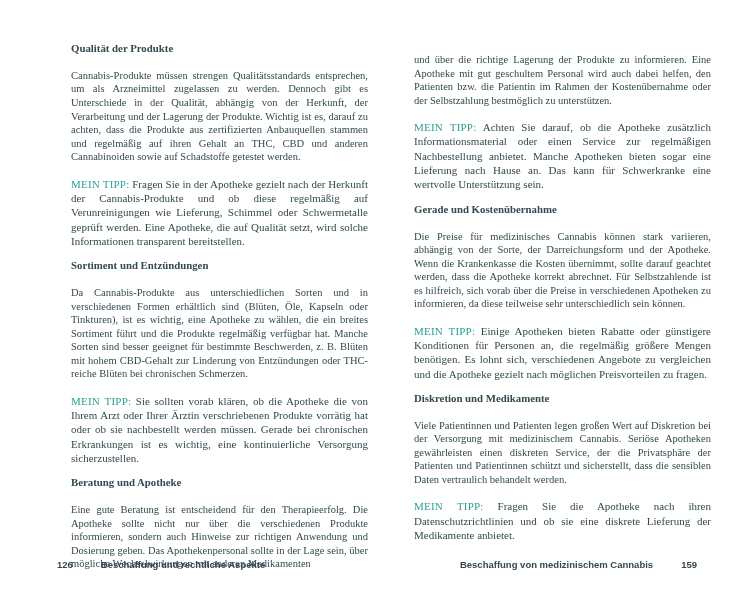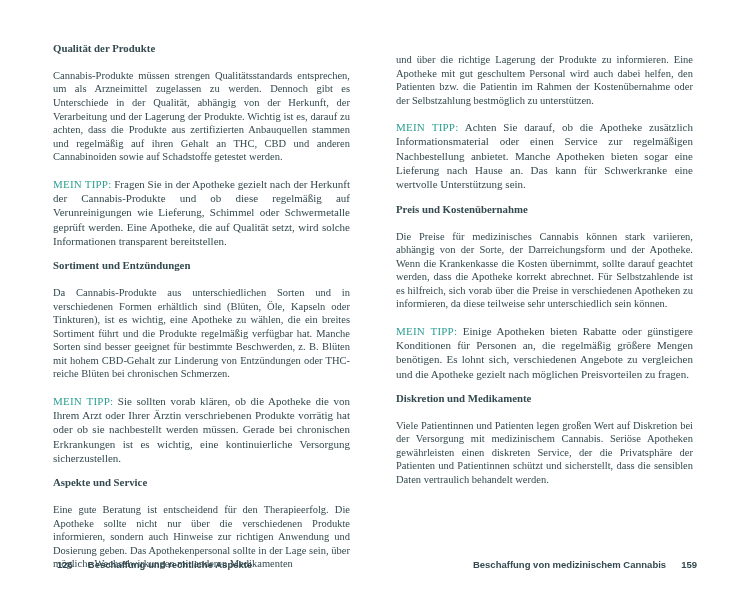--- a/index.html
+++ b/index.html
@@ -16,21 +16,21 @@
     height: 600px;
     margin: 0 auto;
     background: var(--page);
     overflow: hidden;
     font-family: "Liberation Serif", serif;
     color: var(--text);
   }
   .columns {
     position: absolute;
     top: 40px;
-    left: 53px;
+    left: 71px;
     width: 640px;
     display: flex;
     gap: 46px;
   }
   .col {
     width: 297px;
     font-size: 10.5px;
     line-height: 1.29;
     text-align: justify;
     hyphens: auto;
@@ -53,21 +53,21 @@
     letter-spacing: 0.2px;
   }
   .footer {
     position: absolute;
     bottom: 30px;
     font-family: "Liberation Sans", sans-serif;
     font-size: 9.5px;
     font-weight: bold;
     color: var(--text);
     display: flex;
-    gap: 15px;
+    gap: 28px;
     align-items: baseline;
     white-space: nowrap;
   }
   .footer.left-footer { left: 57px; }
   .footer.right-footer { right: 56px; margin-top: 24px; }
 </style>
 </head>
 <body>
 
 <div class="spread">
@@ -75,34 +75,35 @@
 
     <div class="col">
       <h3>Qualität der Produkte</h3>
       <p>Cannabis-Produkte müssen strengen Qualitätsstandards entsprechen, um als Arzneimittel zugelassen zu werden. Dennoch gibt es Unterschiede in der Qualität, abhängig von der Herkunft, der Verarbeitung und der Lagerung der Produkte. Wichtig ist es, darauf zu achten, dass die Produkte aus zertifizierten Anbauquellen stammen und regelmäßig auf ihren Gehalt an THC, CBD und anderen Cannabinoiden sowie auf Schadstoffe getestet werden.</p>
       <p class="tip"><span class="tip-label">MEIN TIPP:</span> <span>Fragen Sie in der Apotheke gezielt nach der Herkunft der Cannabis-Produkte und ob diese regelmäßig auf Verunreinigungen wie Lieferung, Schimmel oder Schwermetalle geprüft werden. Eine Apotheke, die auf Qualität setzt, wird solche Informationen transparent bereitstellen.</span></p>
 
       <h3>Sortiment und Entzündungen</h3>
       <p>Da Cannabis-Produkte aus unterschiedlichen Sorten und in verschiedenen Formen erhältlich sind (Blüten, Öle, Kapseln oder Tinkturen), ist es wichtig, eine Apotheke zu wählen, die ein breites Sortiment führt und die Produkte regelmäßig verfügbar hat. Manche Sorten sind besser geeignet für bestimmte Beschwerden, z. B. Blüten mit hohem CBD-Gehalt zur Linderung von Entzündungen oder THC-reiche Blüten bei chronischen Schmerzen.</p>
       <p class="tip"><span class="tip-label">MEIN TIPP:</span> <span>Sie sollten vorab klären, ob die Apotheke die von Ihrem Arzt oder Ihrer Ärztin verschriebenen Produkte vorrätig hat oder ob sie nachbestellt werden müssen. Gerade bei chronischen Erkrankungen ist es wichtig, eine kontinuierliche Versorgung sicherzustellen.</span></p>
 
-      <h3>Aspekte und Service</h3>
+      <h3>Beratung und Apotheke</h3>
       <p>Eine gute Beratung ist entscheidend für den Therapieerfolg. Die Apotheke sollte nicht nur über die verschiedenen Produkte informieren, sondern auch Hinweise zur richtigen Anwendung und Dosierung geben. Das Apothekenpersonal sollte in der Lage sein, über mögliche Wechselwirkungen mit anderen Medikamenten</p>
     </div>
 
     <div class="col">
       <p>und über die richtige Lagerung der Produkte zu informieren. Eine Apotheke mit gut geschultem Personal wird auch dabei helfen, den Patienten bzw. die Patientin im Rahmen der Kostenübernahme oder der Selbstzahlung bestmöglich zu unterstützen.</p>
       <p class="tip"><span class="tip-label">MEIN TIPP:</span> <span>Achten Sie darauf, ob die Apotheke zusätzlich Informationsmaterial oder einen Service zur regelmäßigen Nachbestellung anbietet. Manche Apotheken bieten sogar eine Lieferung nach Hause an. Das kann für Schwerkranke eine wertvolle Unterstützung sein.</span></p>
 
-      <h3>Preis und Kostenübernahme</h3>
+      <h3>Gerade und Kostenübernahme</h3>
       <p>Die Preise für medizinisches Cannabis können stark variieren, abhängig von der Sorte, der Darreichungsform und der Apotheke. Wenn die Krankenkasse die Kosten übernimmt, sollte darauf geachtet werden, dass die Apotheke korrekt abrechnet. Für Selbstzahlende ist es hilfreich, sich vorab über die Preise in verschiedenen Apotheken zu informieren, da diese teilweise sehr unterschiedlich sein können.</p>
       <p class="tip"><span class="tip-label">MEIN TIPP:</span> <span>Einige Apotheken bieten Rabatte oder günstigere Konditionen für Personen an, die regelmäßig größere Mengen benötigen. Es lohnt sich, verschiedenen Angebote zu vergleichen und die Apotheke gezielt nach möglichen Preisvorteilen zu fragen.</span></p>
 
       <h3>Diskretion und Medikamente</h3>
       <p>Viele Patientinnen und Patienten legen großen Wert auf Diskretion bei der Versorgung mit medizinischem Cannabis. Seriöse Apotheken gewährleisten einen diskreten Service, der die Privatsphäre der Patienten und Patientinnen schützt und sicherstellt, dass die sensiblen Daten vertraulich behandelt werden.</p>
+      <p class="tip"><span class="tip-label">MEIN TIPP:</span> <span>Fragen Sie die Apotheke nach ihren Datenschutzrichtlinien und ob sie eine diskrete Lieferung der Medikamente anbietet.</span></p>
     </div>
 
   </div>
 
   <div class="footer left-footer">
     <span>126</span>
     <span>Beschaffung und rechtliche Aspekte</span>
   </div>
   <div class="footer right-footer">
     <span>Beschaffung von medizinischem Cannabis</span>

